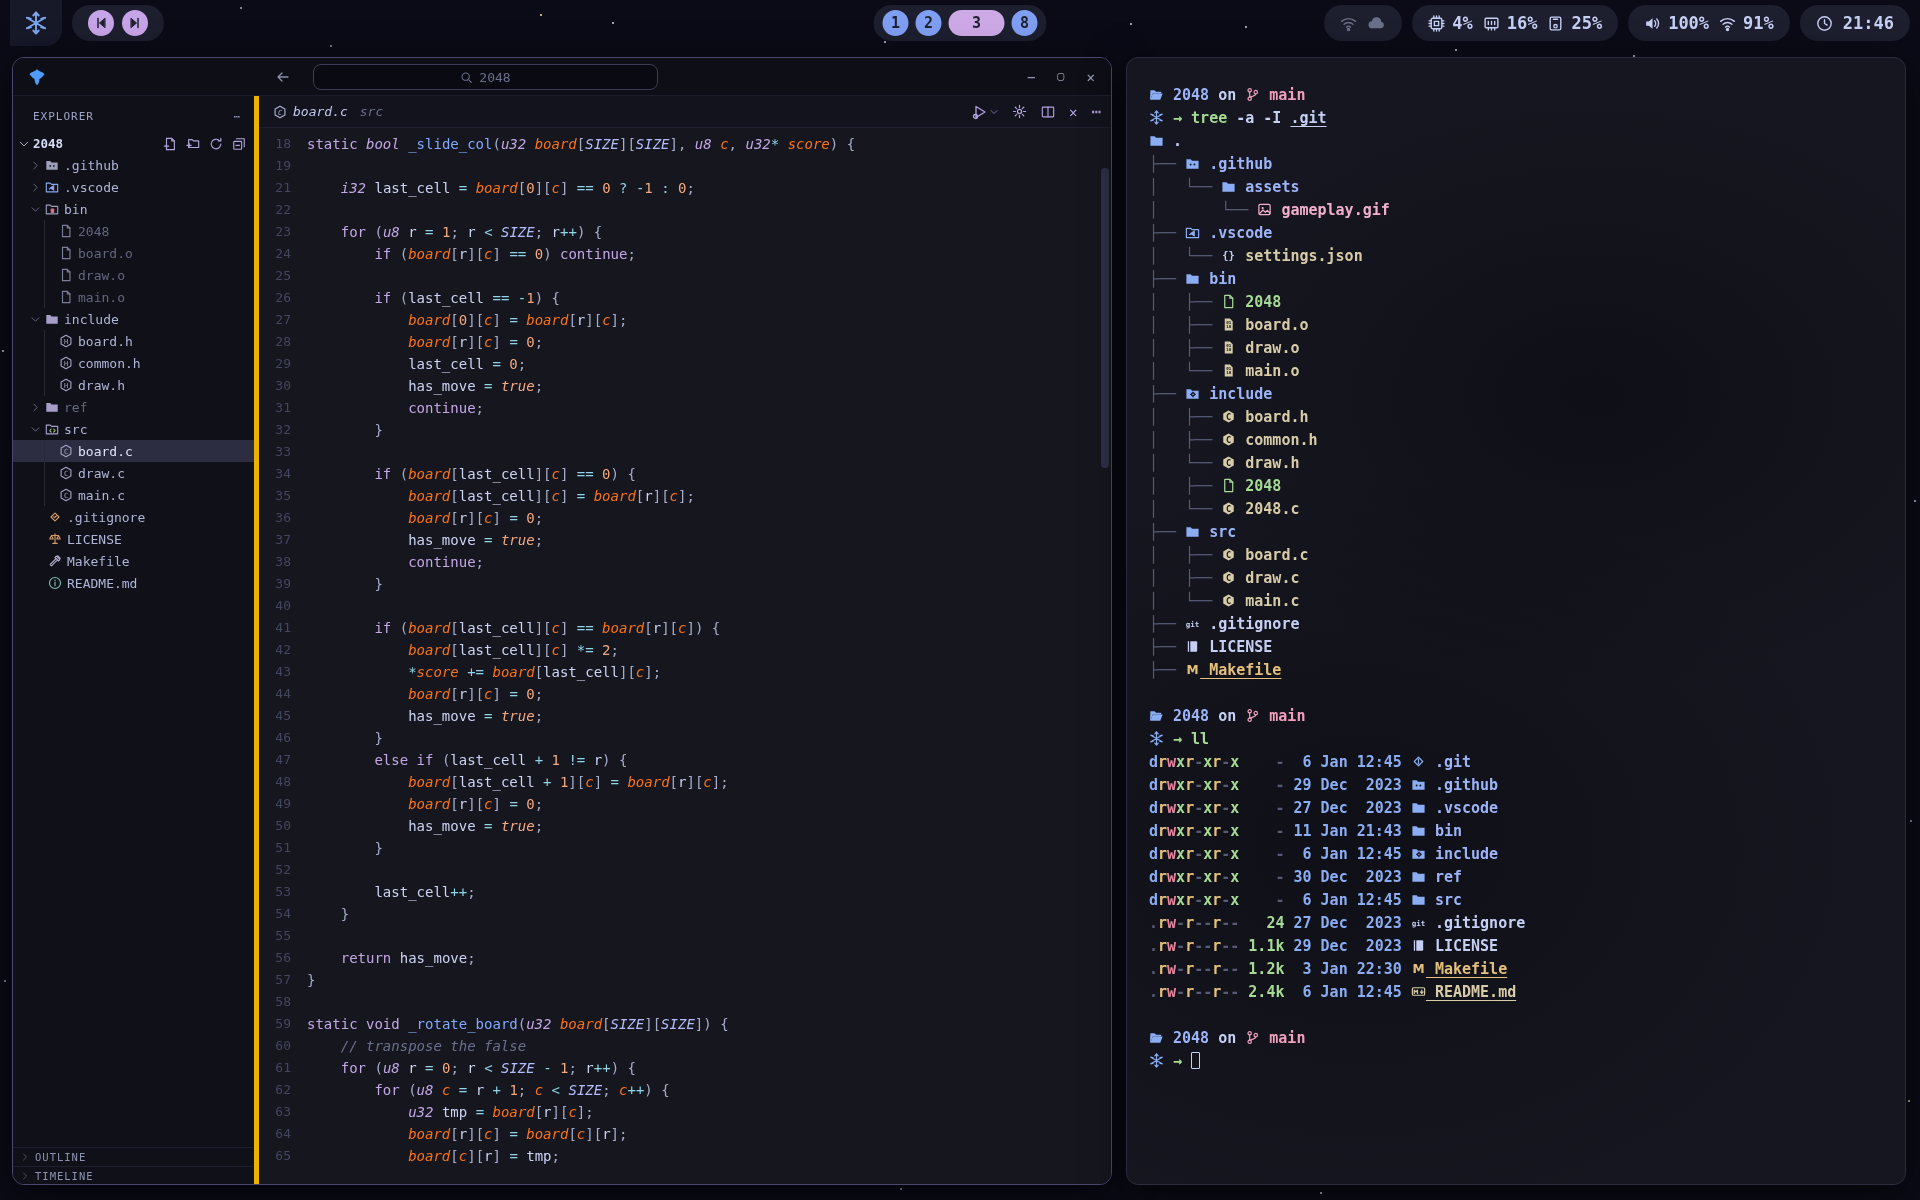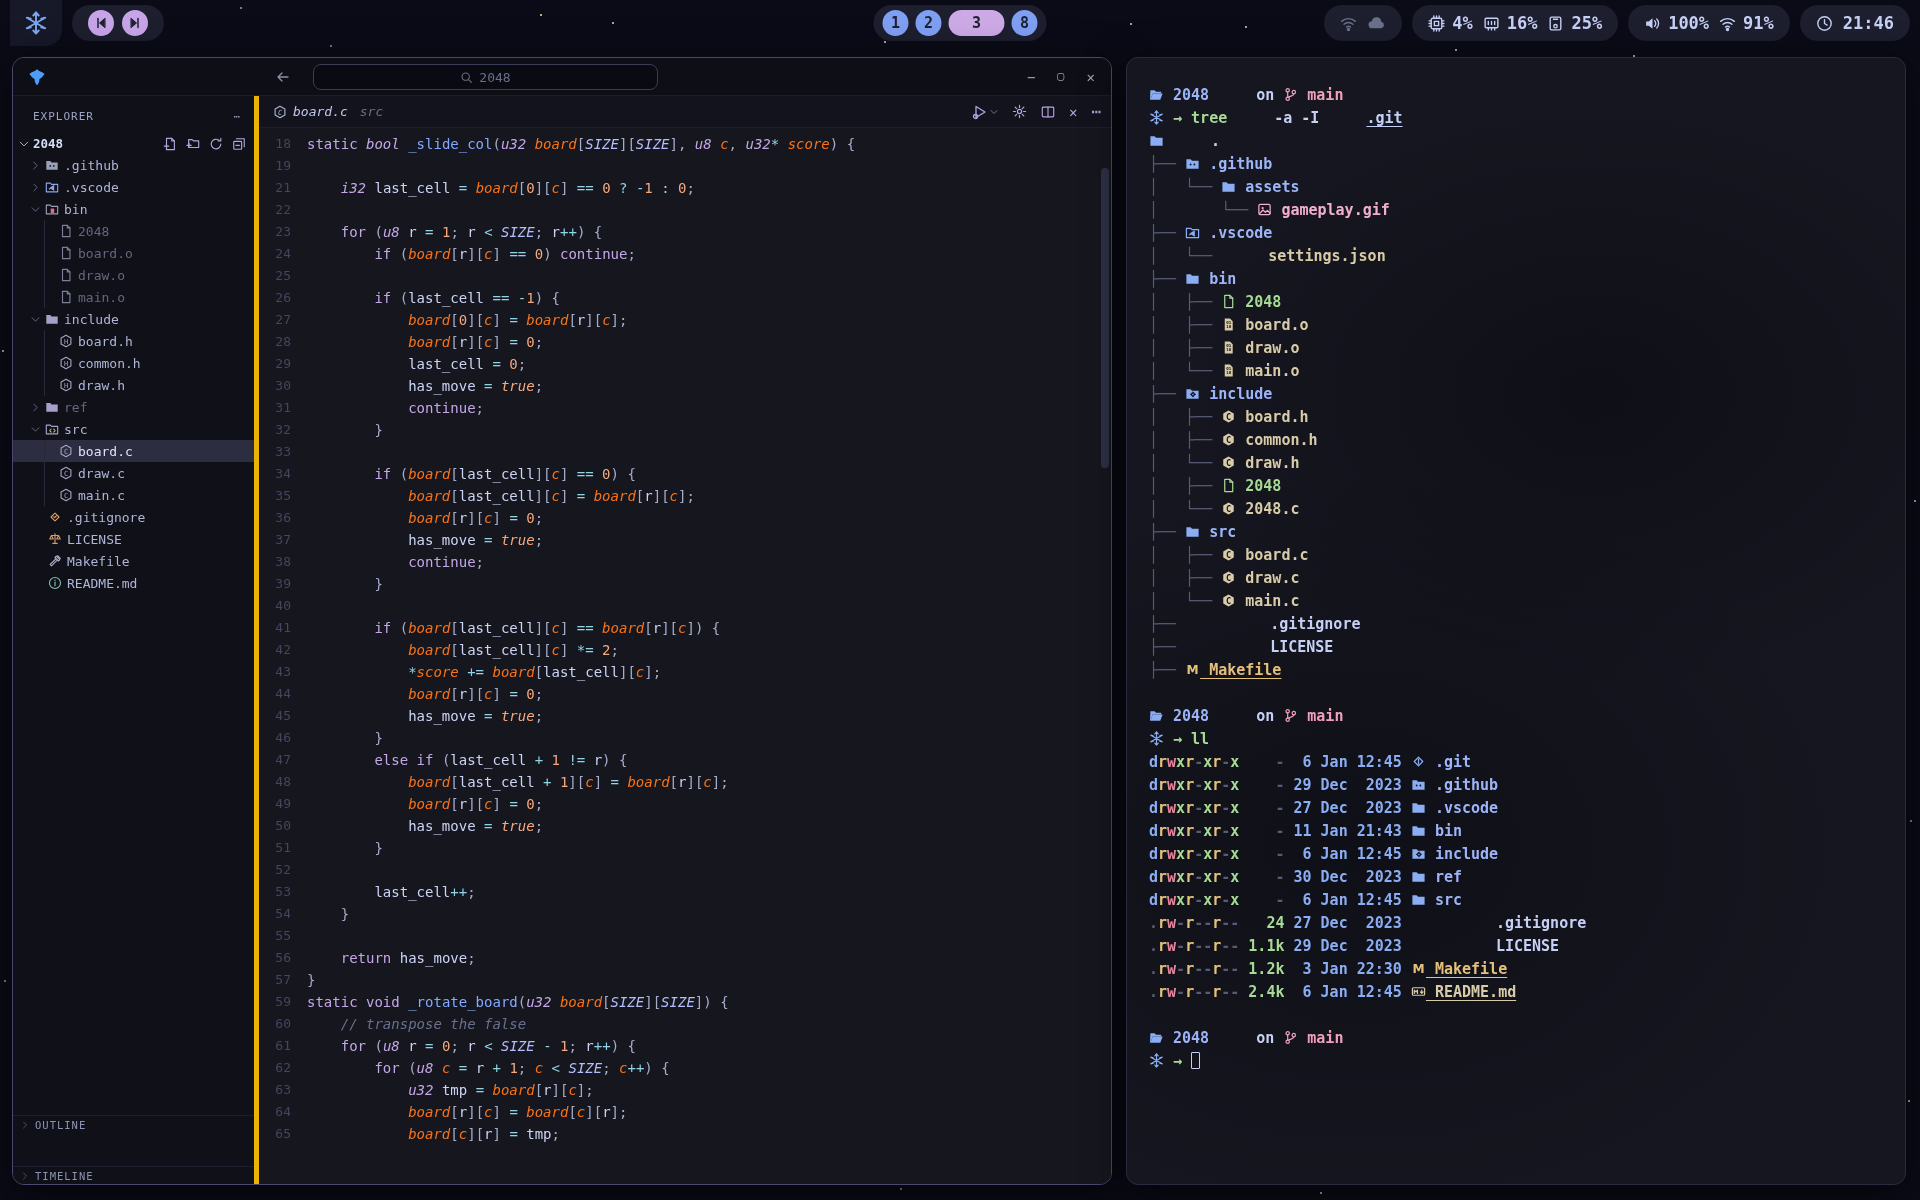--- a/index.html
+++ b/index.html
@@ -67,21 +67,21 @@
   .root-row { display:flex; align-items:center; gap:4px; padding:3px 8px 3px 6px; color:#d7defa;
     font-weight:bold; font-size:12.5px; }
   .root-actions { margin-left:auto; display:flex; gap:9px; color:#b2a5dd; }
   .exp-item { height:22px; display:flex; align-items:center; gap:5px; color:#aeb5d6; cursor:pointer;
     position:relative; }
   .exp-item.dim { color:#62677f; }
   .exp-item.selected { background:#2c2d40; color:#dde3fb; }
   .exp-item .chev { width:12px; color:#8287a3; display:inline-flex; }
   .exp-footer { position:absolute; bottom:0; left:0; right:0; }
   .exp-sec { height:19px; border-top:1px solid #1e1f2e; display:flex; align-items:center; gap:6px;
-    padding-left:8px; color:#8d93b2; font-size:10.5px; letter-spacing:1px;margin-top:32px; }
+    padding-left:8px; color:#8d93b2; font-size:10.5px; letter-spacing:1px; }
   .guide { position:absolute; left:31px; top:0; bottom:0; width:1px; background:#272939; }
   
   .editor { flex:1; display:flex; flex-direction:column; background:#16161f; }
   .tabrow { height:32px; background:#12131d; border-bottom:1px solid #1e1f2e; display:flex;
     align-items:center; padding:0 10px 0 14px; }
   .tab { display:flex; align-items:center; gap:6px; color:#c3c9ef; font-style:italic; font-size:13px; }
   .tab .crumb { color:#6a7089; font-style:italic; margin-left:6px; }
   .ed-actions { margin-left:auto; display:flex; gap:14px; color:#b5a3e3; align-items:center; }
   .codewrap { flex:1; overflow:hidden; position:relative; padding-top:5px; }
   .codeline { height:22px; line-height:22px; white-space:pre; font-size:14px; display:flex; }
@@ -94,21 +94,21 @@
   .nu { color:#f5a97f; } .bo { color:#f5a97f; font-style:italic; }
   .cs { color:#b4befe; font-style:italic; } .op { color:#8fd5e8; }
   .pu { color:#a5adcb; } .id { color:#ccd4f4; } .cm { color:#6a708c; font-style:italic; }
   
   .termbody { padding:26px 0 0 22px; font-size:15px; font-weight:600; }
   .tline { height:23px; line-height:23px; white-space:pre; }
   .tblock { margin-bottom:23px; }
   .t-b { color:#8aadf4; } .t-B { color:#9db4f9; } .t-P { color:#f0a0bc; }
   .t-p { color:#f2b0ce; } .t-g { color:#a6da95; } .t-G { color:#a6da95; }
   .t-y { color:#e5c07b; } .t-r { color:#e889a0; } .t-c { color:#d8cba7; }
-  .t-w { color:#c6d0f5;padding-left:38px; } .t-d { color:#565b76; }
+  .t-w { color:#c6d0f5; } .t-d { color:#565b76; }
   .t-u { text-decoration:underline; text-underline-offset:3px; }
   .ticon { display:inline-block; width:19px; vertical-align:-2px; }
   .cursor { display:inline-block; width:9px; height:17px; border:1.5px solid #c6d0f5;
     vertical-align:-3px; border-radius:1px; }
 </style>
 </head>
 <body>
 
 <div class="stars"></div>
 
@@ -622,20 +622,21 @@
           <div class="codeline"><span class="lnum">48</span><span>            <span class="pa">board</span><span class="pu">[</span><span class="id">last_cell</span> <span class="op">+</span> <span class="nu">1</span><span class="pu">]</span><span class="pu">[</span><span class="pa">c</span><span class="pu">]</span> <span class="op">=</span> <span class="pa">board</span><span class="pu">[</span><span class="id">r</span><span class="pu">]</span><span class="pu">[</span><span class="pa">c</span><span class="pu">]</span><span class="pu">;</span></span></div>
           <div class="codeline"><span class="lnum">49</span><span>            <span class="pa">board</span><span class="pu">[</span><span class="id">r</span><span class="pu">]</span><span class="pu">[</span><span class="pa">c</span><span class="pu">]</span> <span class="op">=</span> <span class="nu">0</span><span class="pu">;</span></span></div>
           <div class="codeline"><span class="lnum">50</span><span>            <span class="id">has_move</span> <span class="op">=</span> <span class="bo">true</span><span class="pu">;</span></span></div>
           <div class="codeline"><span class="lnum">51</span><span>        <span class="pu">}</span></span></div>
           <div class="codeline"><span class="lnum">52</span><span></span></div>
           <div class="codeline"><span class="lnum">53</span><span>        <span class="id">last_cell</span><span class="op">++</span><span class="pu">;</span></span></div>
           <div class="codeline"><span class="lnum">54</span><span>    <span class="pu">}</span></span></div>
           <div class="codeline"><span class="lnum">55</span><span></span></div>
           <div class="codeline"><span class="lnum">56</span><span>    <span class="kw">return</span> <span class="id">has_move</span><span class="pu">;</span></span></div>
           <div class="codeline"><span class="lnum">57</span><span><span class="pu">}</span></span></div>
+          <div class="codeline"><span class="lnum">58</span><span></span></div>
           <div class="codeline"><span class="lnum">59</span><span><span class="kw">static</span> <span class="kw">void</span> <span class="fn">_rotate_board</span><span class="pu">(</span><span class="ty">u32</span> <span class="pa">board</span><span class="pu">[</span><span class="cs">SIZE</span><span class="pu">]</span><span class="pu">[</span><span class="cs">SIZE</span><span class="pu">]</span><span class="pu">)</span> <span class="pu">{</span></span></div>
           <div class="codeline"><span class="lnum">60</span><span>    <span class="cm">// transpose the false</span></span></div>
           <div class="codeline"><span class="lnum">61</span><span>    <span class="kw">for</span> <span class="pu">(</span><span class="ty">u8</span> <span class="id">r</span> <span class="op">=</span> <span class="nu">0</span><span class="pu">;</span> <span class="id">r</span> <span class="op">&lt;</span> <span class="cs">SIZE</span> <span class="op">-</span> <span class="nu">1</span><span class="pu">;</span> <span class="id">r</span><span class="op">++</span><span class="pu">)</span> <span class="pu">{</span></span></div>
           <div class="codeline"><span class="lnum">62</span><span>        <span class="kw">for</span> <span class="pu">(</span><span class="ty">u8</span> <span class="pa">c</span> <span class="op">=</span> <span class="id">r</span> <span class="op">+</span> <span class="nu">1</span><span class="pu">;</span> <span class="pa">c</span> <span class="op">&lt;</span> <span class="cs">SIZE</span><span class="pu">;</span> <span class="pa">c</span><span class="op">++</span><span class="pu">)</span> <span class="pu">{</span></span></div>
           <div class="codeline"><span class="lnum">63</span><span>            <span class="ty">u32</span> <span class="id">tmp</span> <span class="op">=</span> <span class="pa">board</span><span class="pu">[</span><span class="id">r</span><span class="pu">]</span><span class="pu">[</span><span class="pa">c</span><span class="pu">]</span><span class="pu">;</span></span></div>
           <div class="codeline"><span class="lnum">64</span><span>            <span class="pa">board</span><span class="pu">[</span><span class="id">r</span><span class="pu">]</span><span class="pu">[</span><span class="pa">c</span><span class="pu">]</span> <span class="op">=</span> <span class="pa">board</span><span class="pu">[</span><span class="pa">c</span><span class="pu">]</span><span class="pu">[</span><span class="id">r</span><span class="pu">]</span><span class="pu">;</span></span></div>
           <div class="codeline"><span class="lnum">65</span><span>            <span class="pa">board</span><span class="pu">[</span><span class="pa">c</span><span class="pu">]</span><span class="pu">[</span><span class="id">r</span><span class="pu">]</span> <span class="op">=</span> <span class="id">tmp</span><span class="pu">;</span></span></div>
         </div>
     </div>
   </div>

